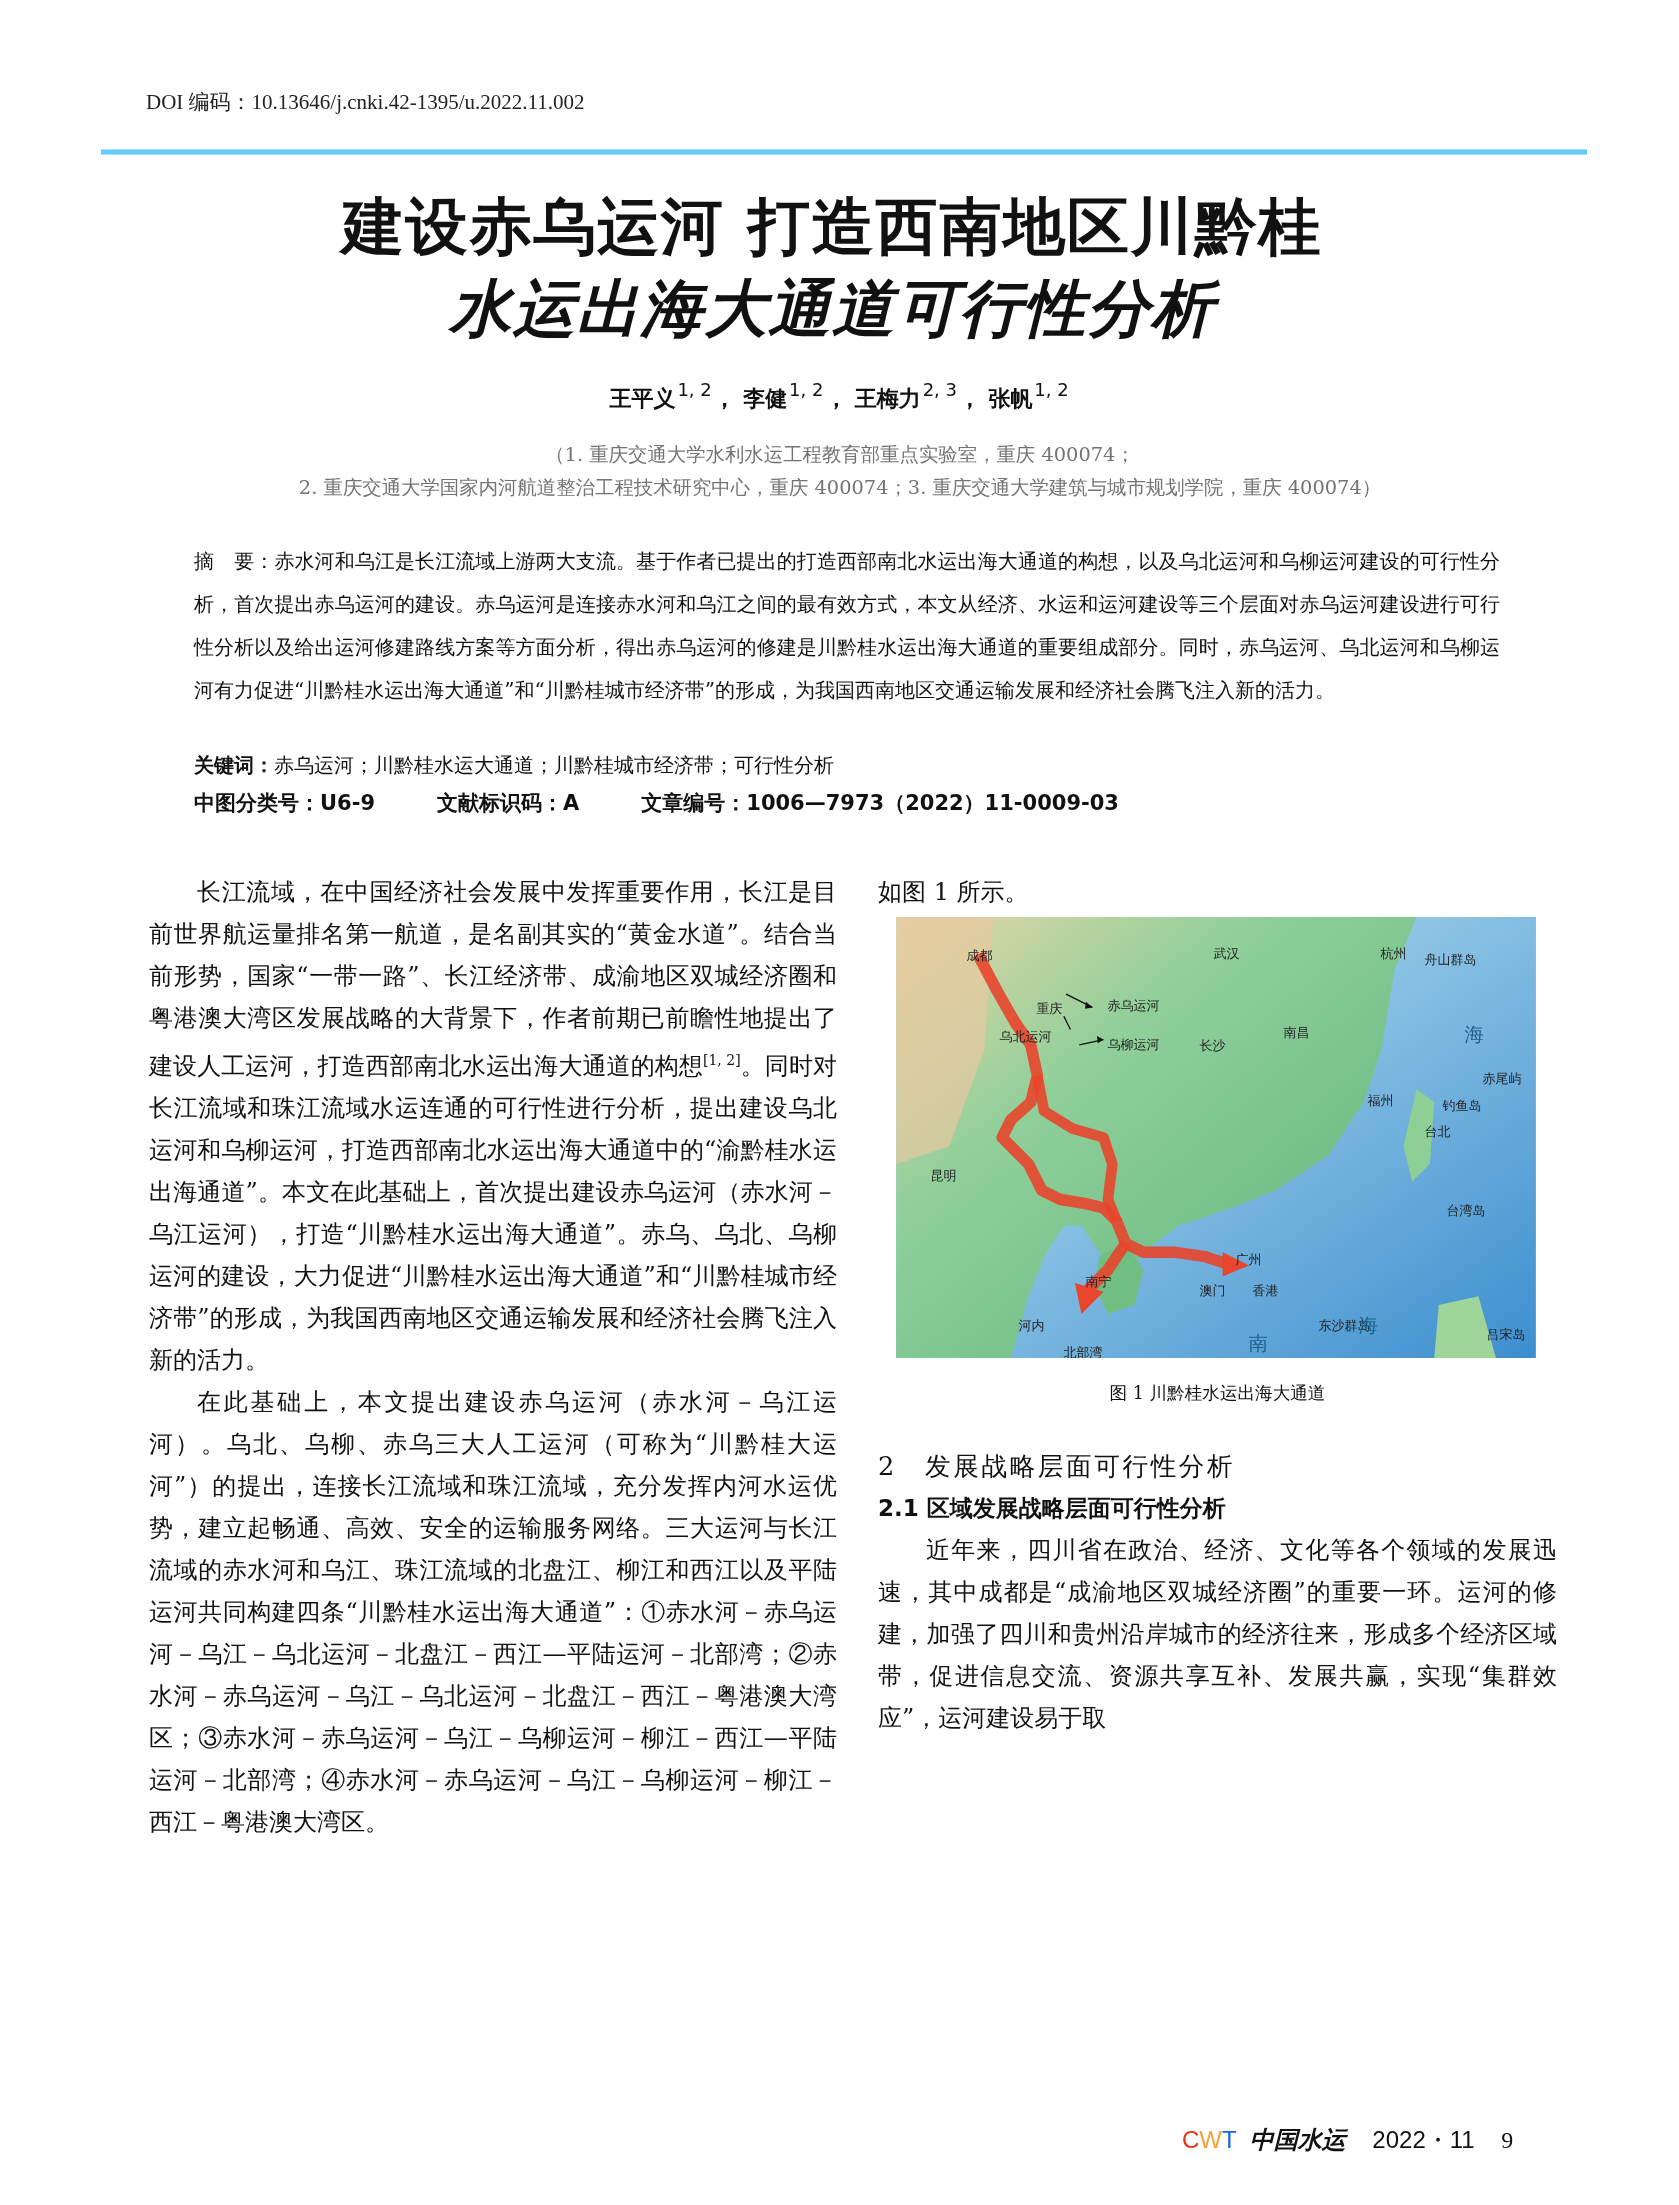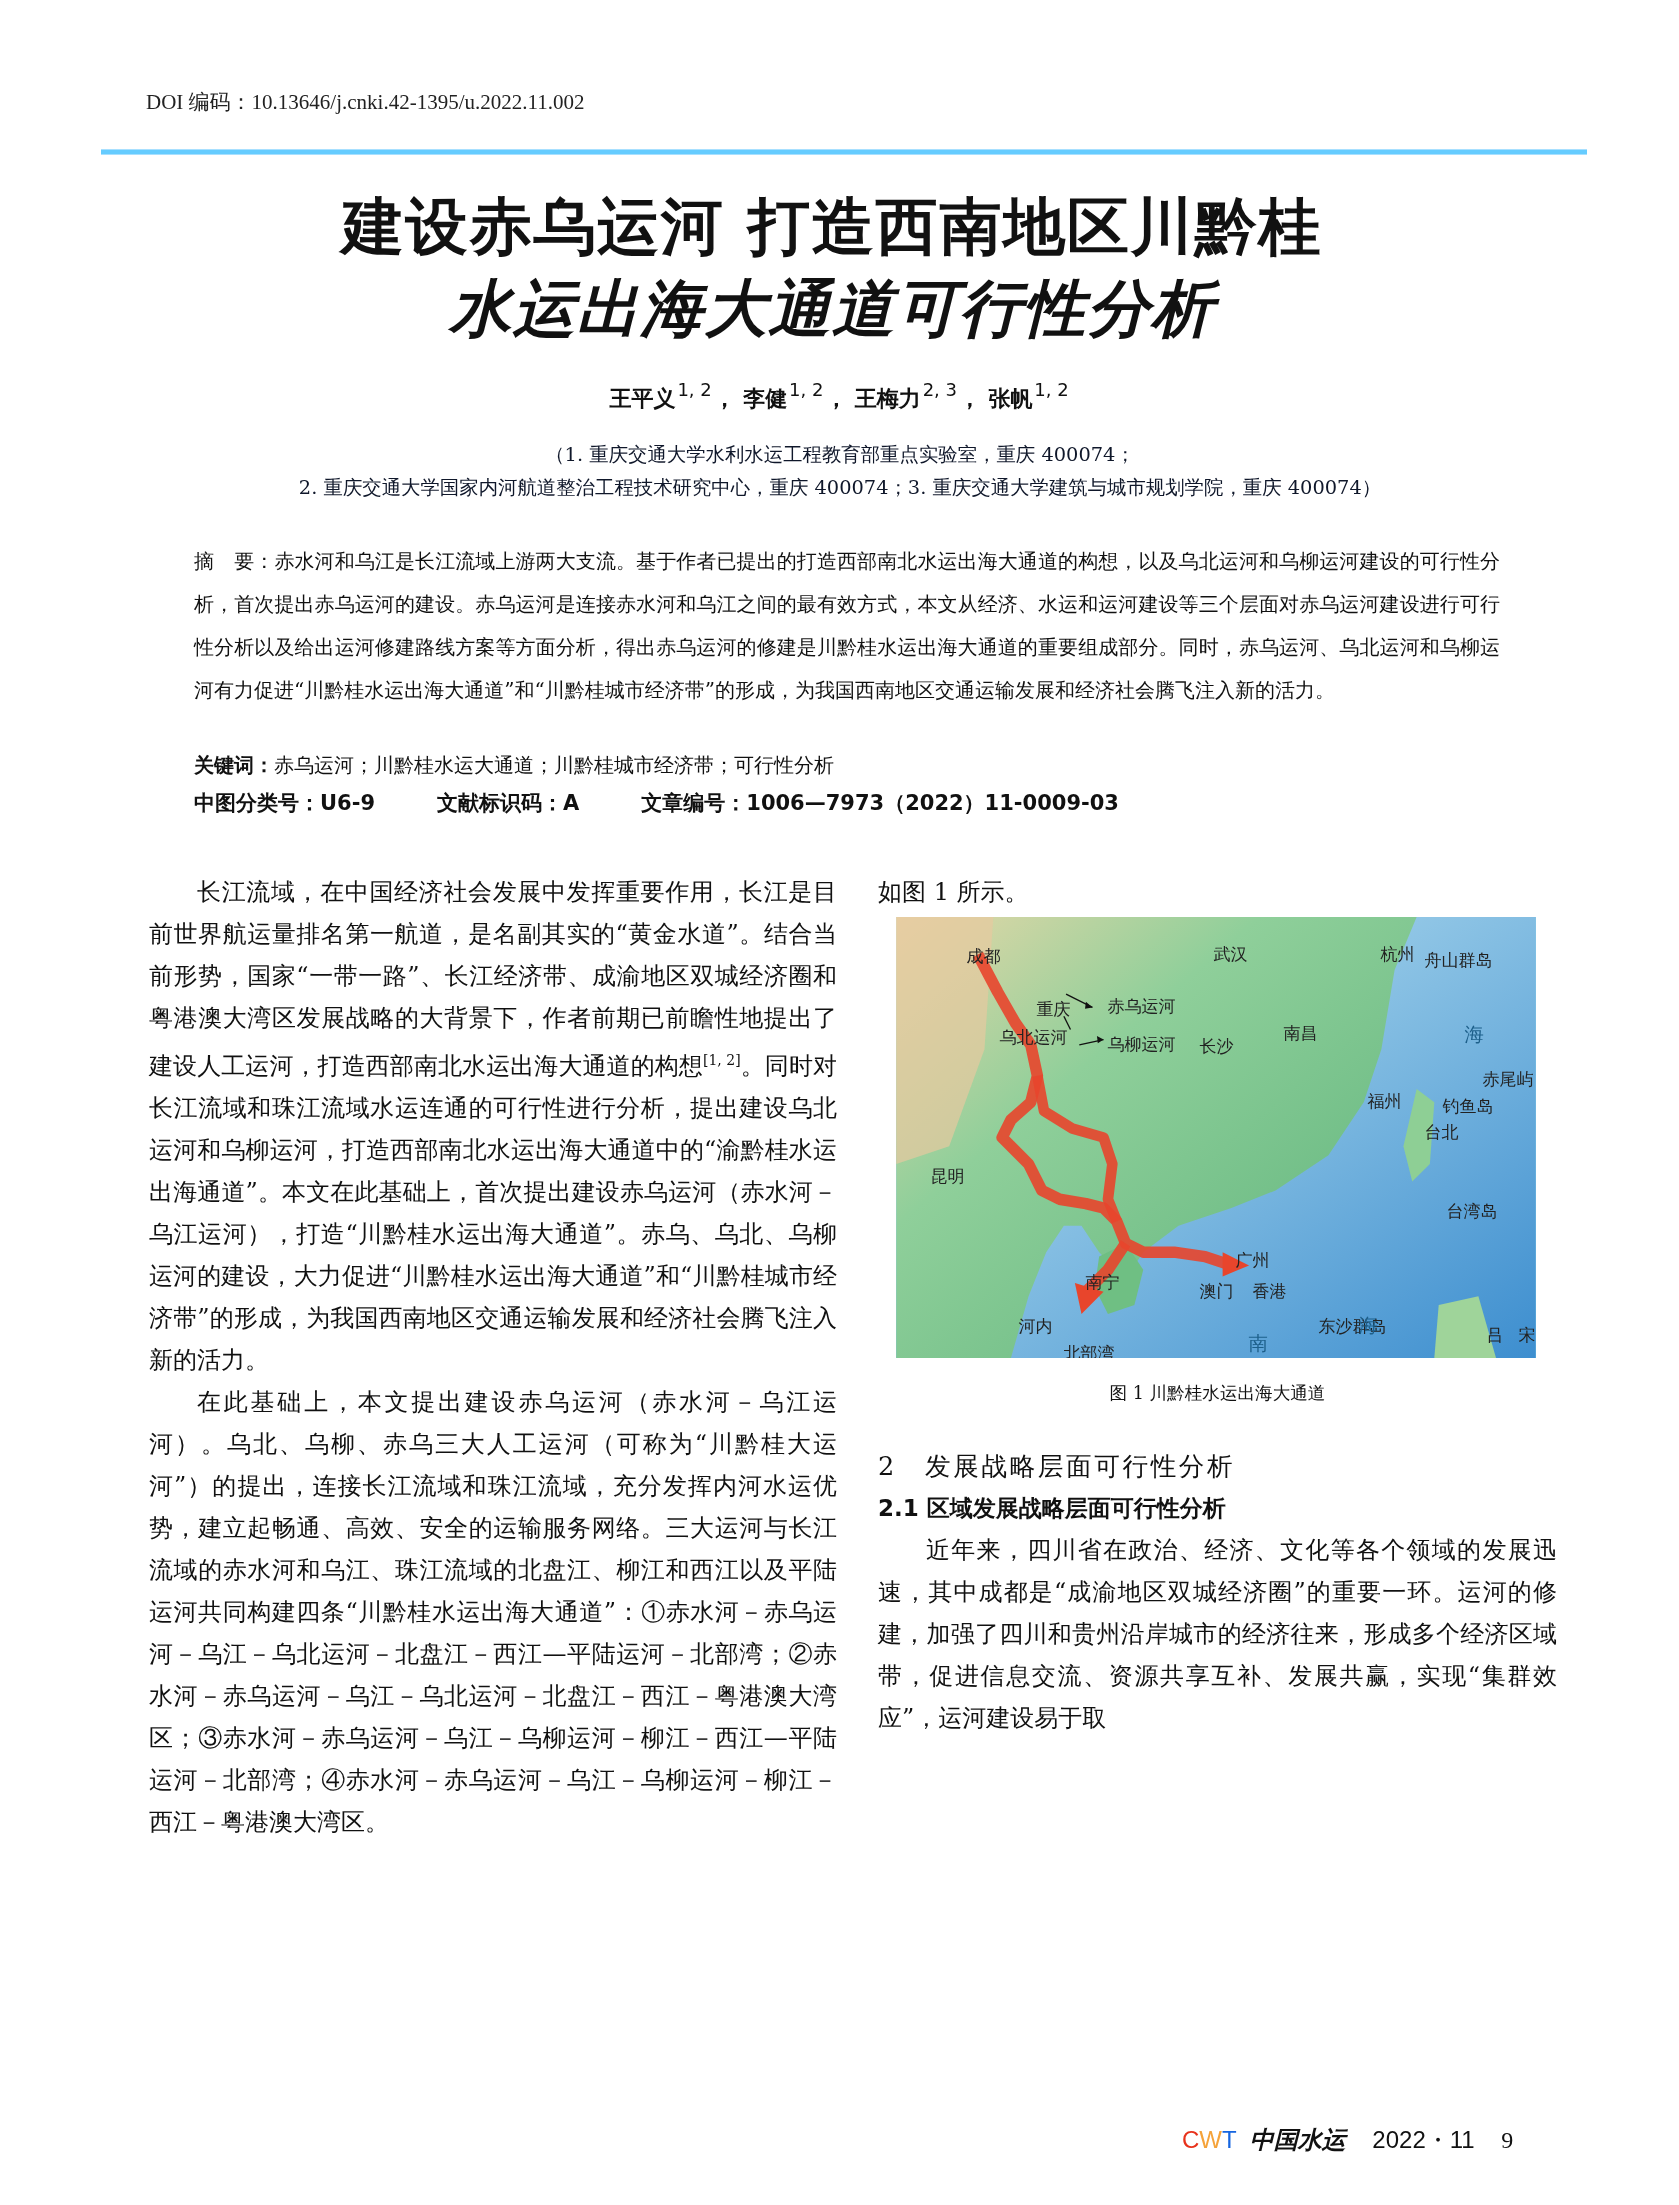--- a/index.html
+++ b/index.html
@@ -4,21 +4,21 @@
 <style>
   html, body { margin: 0; padding: 0; background: #ffffff; }
   body { width: 1680px; height: 2263px; position: relative; overflow: hidden; font-family: "DejaVu Serif", "Liberation Serif", serif; color: #111; }
   .doi { position: absolute; left: 146px; top: 88px; font-size: 21px; font-family: "Liberation Serif", serif; color: #222; }
   .topbar { position: absolute; left: 101px; top: 149px; width: 1486px; height: 4.4px; background: #66ccff; border-top: 0.9px solid #a8e0ff; border-bottom: 0.9px solid #a8e0ff; }
   .title { position: absolute; left: 0; width: 1664px; text-align: center; font-family: "DejaVu Sans", sans-serif; font-weight: bold; font-size: 62px; letter-spacing: 1.8px; color: #111; }
   .title.l1 { top: 185px; }
   .title.l2 { top: 267px; font-style: italic; }
   .authors { position: absolute; top: 379px; left: 0; width: 1680px; text-align: center; font-family: "DejaVu Sans", sans-serif; font-weight: bold; font-size: 22px; }
   .authors sup { font-size: 18px; font-weight: normal; margin: 0 1.8px; vertical-align: 9.7px; }
-  .affil { position: absolute; left: 0; width: 1680px; text-align: center; font-size: 19.4px; font-family: "DejaVu Serif", serif; color: #0f172a; }
+  .affil { position: absolute; left: 0; width: 1680px; text-align: center; font-size: 19.4px; font-family: "DejaVu Serif", serif; color: #737373; }
   .affil.a1 { top: 441px; }
   .affil.a2 { top: 474px; }
   .abstract { position: absolute; left: 194px; top: 540px; width: 1306px; font-size: 20px; line-height: 43px; text-align: justify; }
   .abstract .lab { font-family: "DejaVu Sans", sans-serif; font-weight: normal; }
   .keywords { position: absolute; left: 194px; top: 752px; font-size: 20px; }
   .keywords .lab { font-family: "DejaVu Sans", sans-serif; font-weight: bold; }
   .meta { position: absolute; left: 194px; top: 789px; font-size: 21px; font-family: "DejaVu Sans", sans-serif; font-weight: bold; display: flex; }
   .meta span { margin-right: 62px; }
   .col { position: absolute; top: 871px; width: 688px; font-size: 24px; line-height: 42px; text-align: justify; font-family: "DejaVu Serif", serif; }
   .col.left { left: 149px; }
@@ -29,21 +29,21 @@
   .h2 { font-family: "DejaVu Sans", sans-serif; font-weight: bold; font-size: 23px; }
   .figure { position: relative; width: 640px; height: 441px; margin: 4.4px 0 0 17.6px; overflow: hidden; background: #86cfe8; }
   .caption { text-align: center; font-size: 17.6px; margin: 13.2px 0 31px 0; font-family: "DejaVu Serif", serif; }
   .footer { position: absolute; top: 2124px; left: 1182px; font-size: 24px; display: flex; align-items: baseline; }
   .footer .c { color: #e8321b; font-family: "Liberation Sans", sans-serif; }
   .footer .w { color: #f5a33a; font-family: "Liberation Sans", sans-serif; }
   .footer .t { color: #1565e0; font-family: "Liberation Sans", sans-serif; }
   .footer .jn { font-family: "DejaVu Sans", sans-serif; font-weight: bold; margin-left: 13.2px; font-style: italic; }
   .footer .dt { font-family: "Liberation Sans", sans-serif; margin-left: 26.5px; }
   .footer .pg { font-family: "Liberation Serif", serif; margin-left: 26.5px; }
-  .map-label { position: absolute; font-family: "DejaVu Sans", sans-serif; font-size: 17px; color: #222; }
+  .map-label { position: absolute; font-family: "DejaVu Sans", sans-serif; font-size: 13px; color: #222; }
   .map-label.sea { font-size: 19.4px; color: #1d5f8a; font-family: "DejaVu Serif", serif; }
 </style>
 </head>
 <body>
 
 <div class="doi">DOI 编码：10.13646/j.cnki.42-1395/u.2022.11.002</div>
 <div class="topbar"></div>
 
 <div class="title l1">建设赤乌运河 打造西南地区川黔桂</div>
 <div class="title l2">水运出海大通道可行性分析</div>

